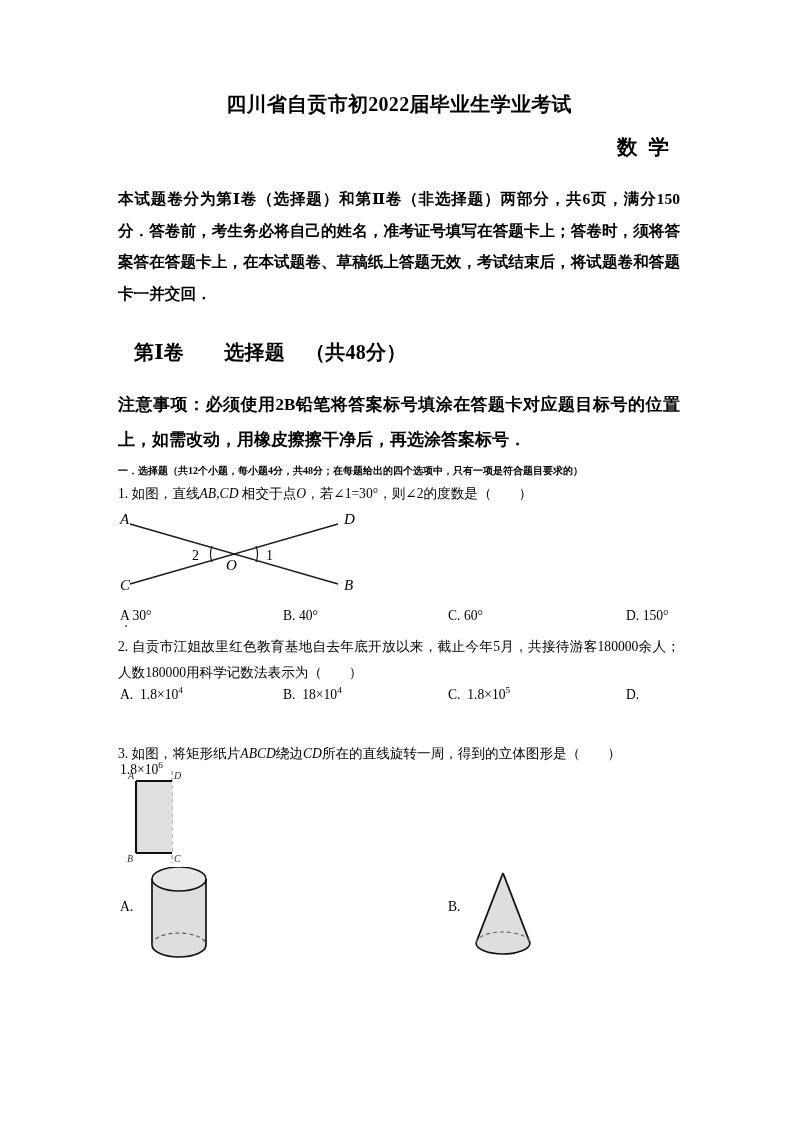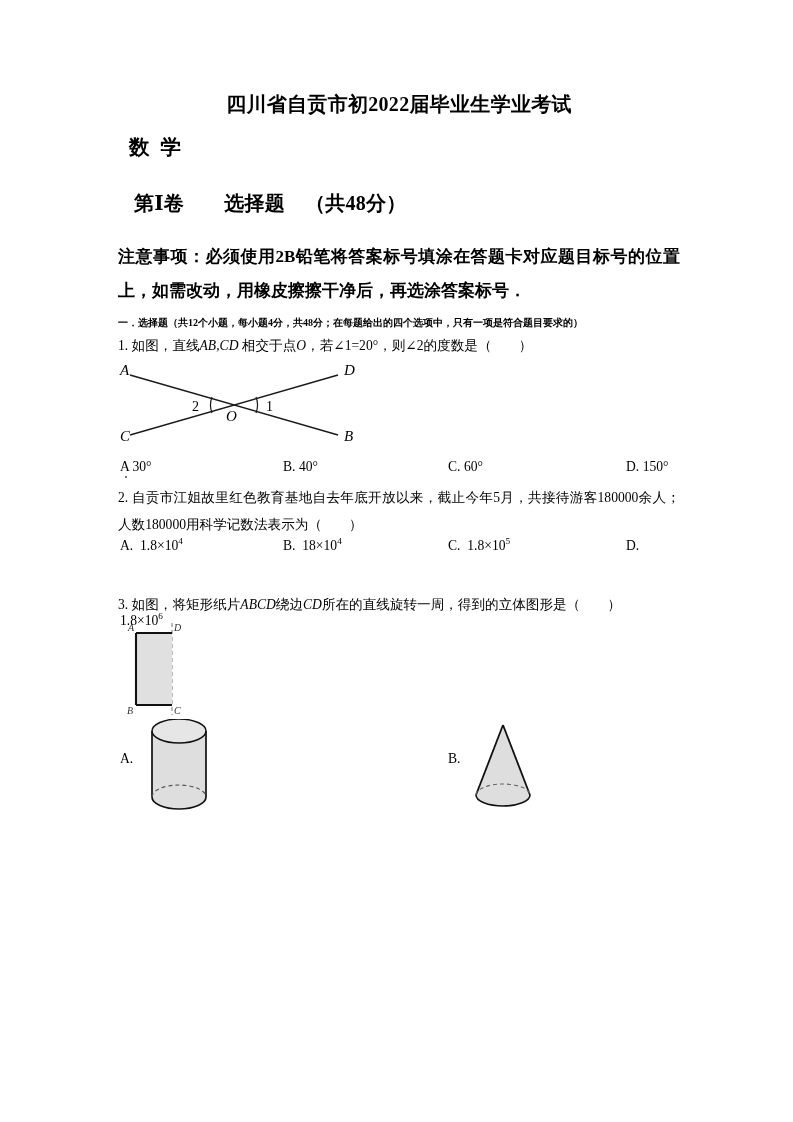--- a/index.html
+++ b/index.html
@@ -33,21 +33,21 @@
   .doc-title {
     text-align: center;
     font-weight: bold;
     font-size: 20px;
     letter-spacing: 0.3px;
     margin: 0;
     padding-top: 92px;
     line-height: 1.25;
   }
   .doc-subject {
-    text-align: left;
+    text-align: right;
     font-weight: bold;
     font-size: 20.5px;
     margin: 0;
     padding-top: 16px;
     letter-spacing: 11px;
     text-indent: 11px;
   }
 
   
   .intro {
@@ -137,30 +137,31 @@
 </style>
 </head>
 <body>
 
 <div class="page">
   <div class="content">
 
     <h1 class="doc-title">四川省自贡市初2022届毕业生学业考试</h1>
     <h2 class="doc-subject">数学</h2>
 
+    <p class="intro">本试题卷分为第Ⅰ卷（选择题）和第Ⅱ卷（非选择题）两部分，共6页，满分150分．答卷前，考生务必将自己的姓名，准考证号填写在答题卡上；答卷时，须将答案答在答题卡上，在本试题卷、草稿纸上答题无效，考试结束后，将试题卷和答题卡一并交回．</p>
 
     <p class="sec-head">第Ⅰ卷　　选择题　（共48分）</p>
 
     <p class="notice">注意事项：必须使用2B铅笔将答案标号填涂在答题卡对应题目标号的位置上，如需改动，用橡皮擦擦干净后，再选涂答案标号．</p>
 
     <p class="part-head">一．选择题（共12个小题，每小题4分，共48分；在每题给出的四个选项中，只有一项是符合题目要求的）</p>
 
     <p class="q-stem">
       <span>1. 如图，直线</span><span class="it">AB,CD</span>
-      <span>相交于点</span><span class="it">O</span><span>，若∠1=20°，则∠2的度数是（　　）</span>
+      <span>相交于点</span><span class="it">O</span><span>，若∠1=30°，则∠2的度数是（　　）</span>
     </p>
 
     <div class="fig-block fig-q1">
       <svg class="fig-abs" style="left:-2px; top:2px;" width="260" height="90" viewBox="0 0 260 90">
         <line x1="14" y1="14" x2="222" y2="74" stroke="#1a1a1a" stroke-width="1.4"></line>
         <line x1="14" y1="74" x2="222" y2="14" stroke="#1a1a1a" stroke-width="1.4"></line>
         <path d="M 96 36 A 22 22 0 0 0 96 52" fill="none" stroke="#1a1a1a" stroke-width="1.2"></path>
         <path d="M 140 36 A 22 22 0 0 1 140 52" fill="none" stroke="#1a1a1a" stroke-width="1.2"></path>
         <text x="4" y="14" font-family="Liberation Serif, serif" font-style="italic" font-size="15" fill="#000">A</text>
         <text x="228" y="14" font-family="Liberation Serif, serif" font-style="italic" font-size="15" fill="#000">D</text>

